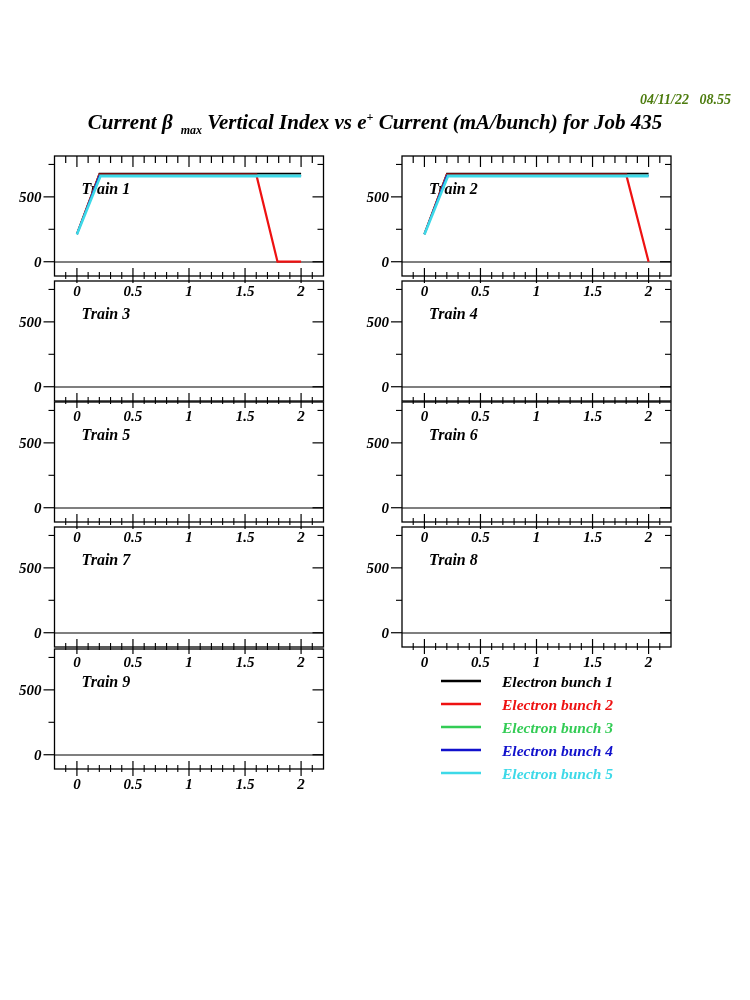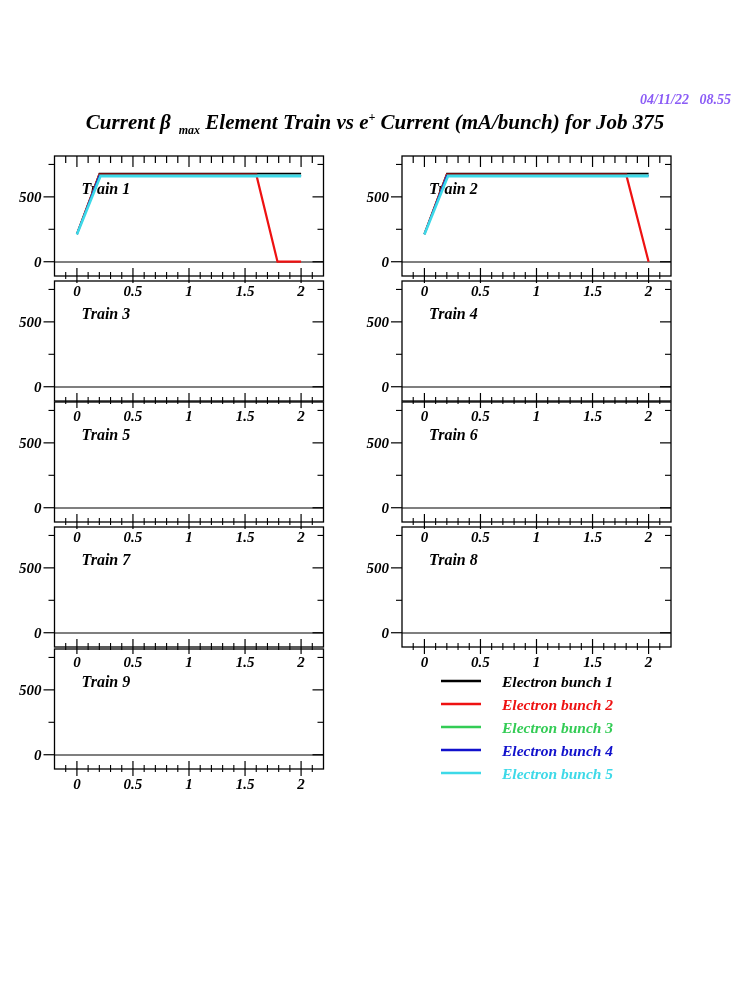--- a/index.html
+++ b/index.html
@@ -1,32 +1,32 @@
 <!DOCTYPE html>
 <html><head>
 <meta charset="utf-8">
 <style>
   html,body{margin:0;padding:0;background:#fff;}
   .page{position:relative;width:750px;height:1000px;background:#ffffff;overflow:hidden;
         font-family:"Liberation Serif",serif;}
   .timestamp{position:absolute;top:92px;right:19px;
-             font:italic bold 14px "Liberation Serif",serif;color:#8b5cf6;white-space:pre;}
+             font:italic bold 14px "Liberation Serif",serif;color:#4d7c0f;white-space:pre;}
   .title{position:absolute;top:110px;left:0;width:750px;text-align:center;
          font:italic bold 21px "Liberation Serif",serif;color:#000;}
   .title sub{font-size:12px;font-style:italic;margin-left:8px;}
   .title sup{font-size:12px;}
   #chart{position:absolute;left:0;top:0;width:750px;height:1000px;}
   #chart svg{position:absolute;left:0;top:0;}
 </style>
 </head>
 <body>
 
 <div class="page">
   <div class="timestamp">04/11/22   08.55</div>
-  <div class="title"><span>Current </span><span>β</span><sub>max</sub><span> Element Train vs e</span><sup>+</sup><span> Current (mA/bunch) for Job 375</span></div>
+  <div class="title"><span>Current </span><span>β</span><sub>max</sub><span> Vertical Index vs e</span><sup>+</sup><span> Current (mA/bunch) for Job 435</span></div>
   <div id="chart">
       <svg width="750" height="1000" viewBox="0 0 750 1000">
         <g>
           <rect x="54.5" y="156" width="269" height="120" fill="none" stroke="#000" stroke-width="1.3"></rect>
           <line x1="65.70833333333333" y1="156" x2="65.70833333333333" y2="163" stroke="#000" stroke-width="1.2"></line>
           <line x1="65.70833333333333" y1="272" x2="65.70833333333333" y2="279" stroke="#000" stroke-width="1.1"></line>
           <line x1="76.91666666666666" y1="156" x2="76.91666666666666" y2="167" stroke="#000" stroke-width="1.2"></line>
           <line x1="76.91666666666666" y1="268" x2="76.91666666666666" y2="283" stroke="#000" stroke-width="1.2"></line>
           <line x1="88.125" y1="156" x2="88.125" y2="163" stroke="#000" stroke-width="1.2"></line>
           <line x1="88.125" y1="272" x2="88.125" y2="279" stroke="#000" stroke-width="1.1"></line>

